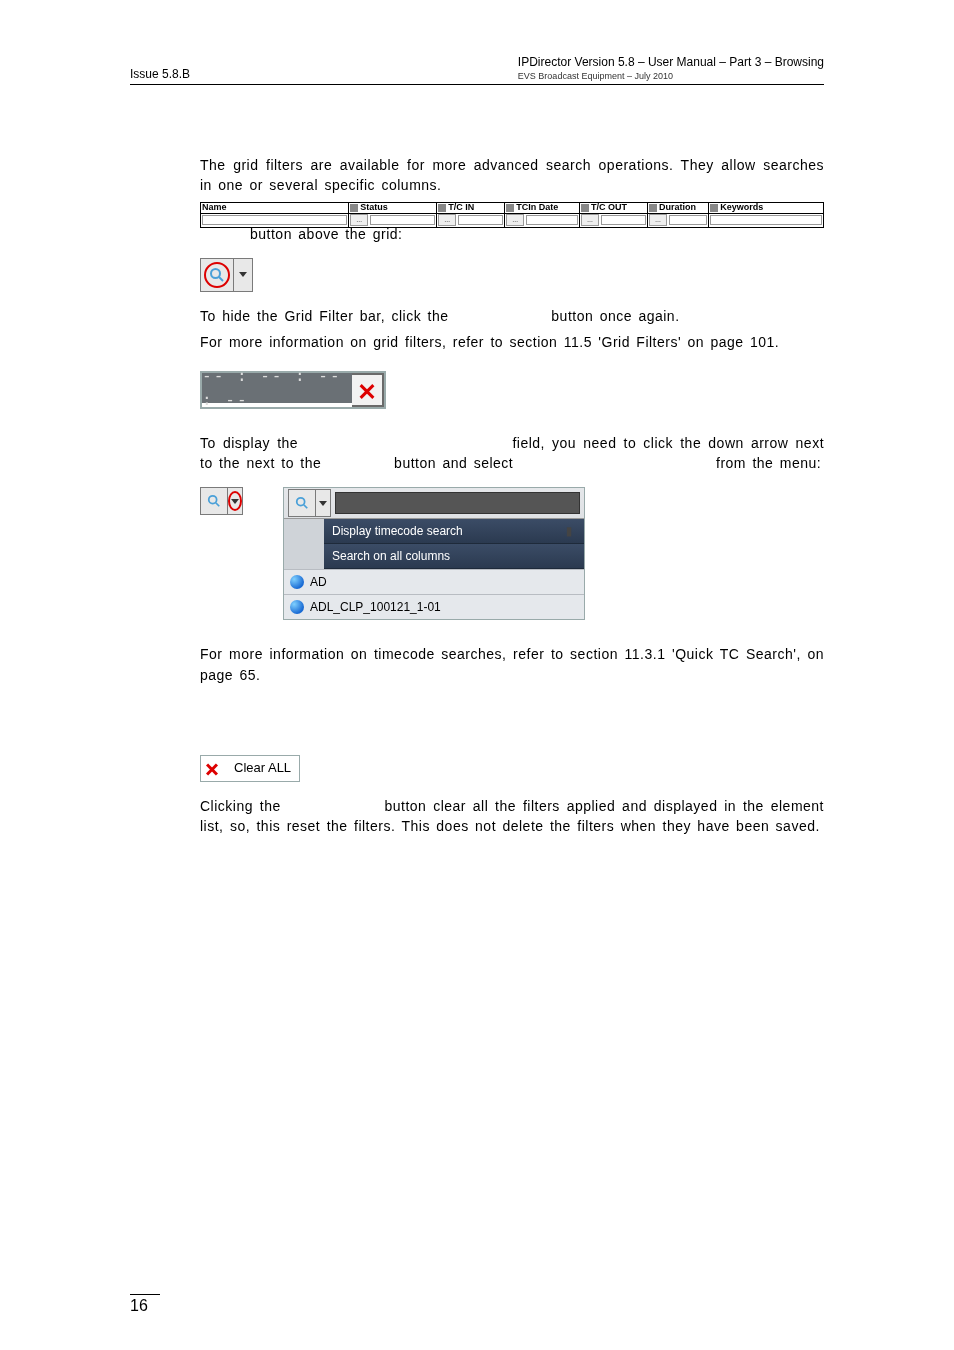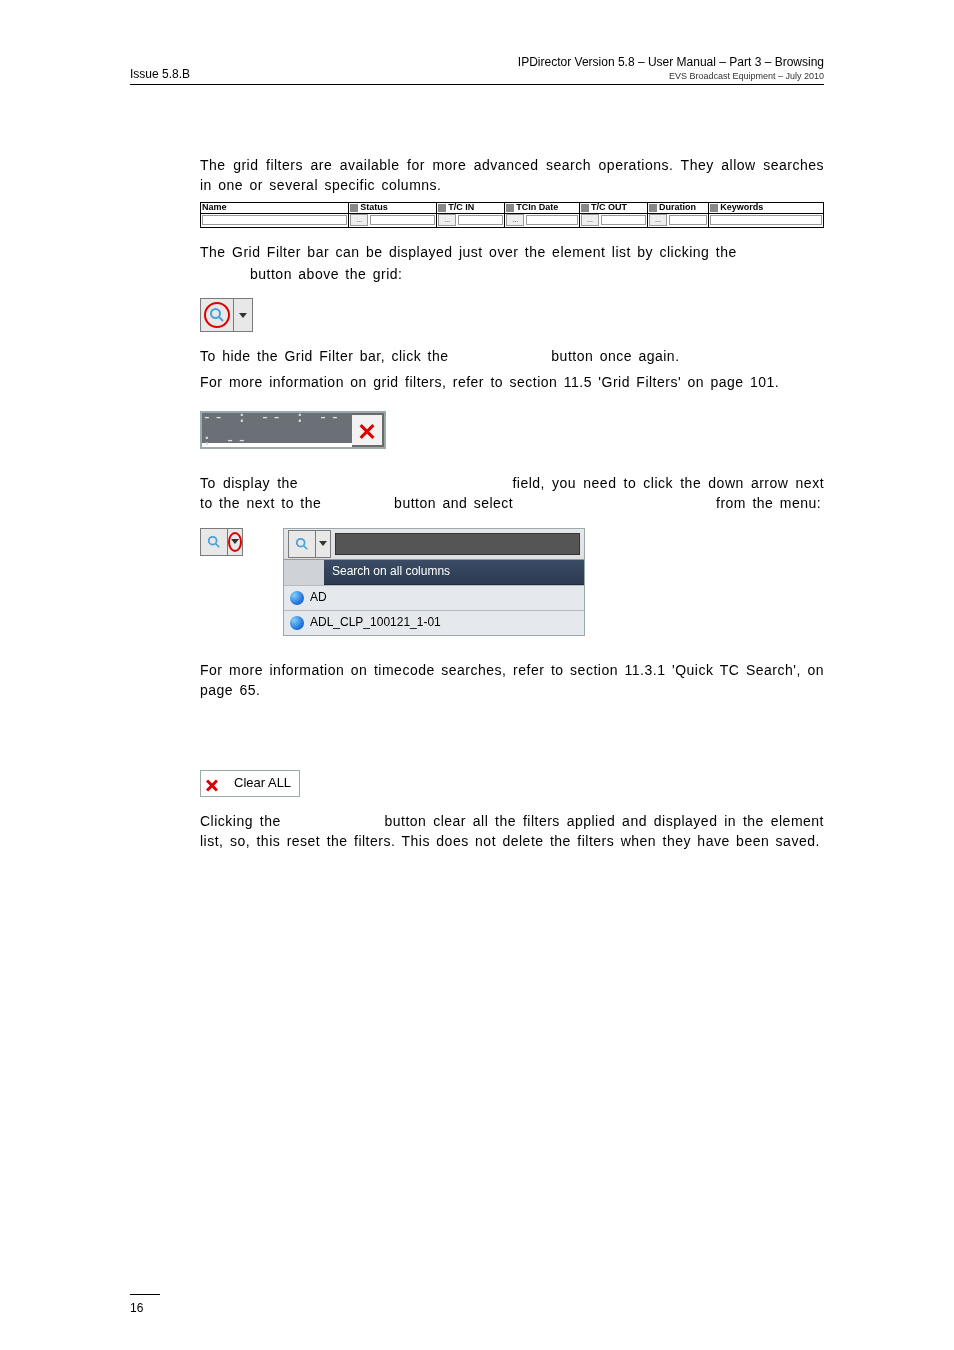--- a/index.html
+++ b/index.html
@@ -18,21 +18,20 @@
   .header-row {
     display: flex;
     justify-content: space-between;
     align-items: flex-end;
     font-size: 12px;
   }
   .header-left {
     font-size: 12px;
   }
   .header-right {
-    text-align: right;
     font-size: 12px;
   }
   .header-right .sub {
     font-size: 9px;
     color: #333;
     display: block;
     margin-top: 2px;
   }
   .header-rule {
     border: none;
@@ -220,21 +219,21 @@
     border:1px solid #9aa;
     padding:3px 8px 3px 4px;
     background:#fff;
     font-size:13px;
   }
 
   .page-num {
     position:absolute;
     bottom:35px;
     left:130px;
-    font-size:12px;
+    font-size:16px;
   }
   .page-num-rule {
     position:absolute;
     bottom:55px;
     left:130px;
     width:30px;
     border-top:1px solid #000;
   }
 
   svg { display:block; }
@@ -323,23 +322,20 @@
         <div class="gfb-head">
             <span class="sq"></span>
             <span>Keywords</span>
           </div>
         <div class="gfb-input-row">
             <div class="inp"></div>
           </div>
       </div>
     </div>
 
-    <p class="para gap-s">
-      <span>The Grid Filter bar can be displayed just over the element list by clicking the</span>
-    </p>
     <p class="para indent" style="margin-top:-4px">
       <span>button above the grid:</span>
     </p>
 
     <div class="gap-s">
       <div class="mag-btn">
         <div class="left">
           <span class="red-ring" style="width:22px;height:22px;display:flex;align-items:center;justify-content:center;">
             <svg width="16" height="16" viewBox="0 0 16 16">
               <circle cx="6.5" cy="6.5" r="4.5" fill="none" stroke="#4aa0d8" stroke-width="2"></circle>
@@ -411,20 +407,24 @@
             <div class="right">
                 <div class="arrow-down"></div>
               </div>
           </div>
           <div class="menu-search"></div>
         </div>
         <div class="menu-body">
           <div class="menu-side"></div>
           <div class="menu-items">
             <div class="menu-row">
+              <span class="lbl">Display timecode search</span>
+              <span class="edge">▮</span>
+            </div>
+            <div class="menu-row">
               <span class="lbl">Search on all columns</span>
             </div>
           </div>
         </div>
         <div class="row-list">
           <span class="blue-dot"></span>
           <span>AD</span>
         </div>
         <div class="row-list">
           <span class="blue-dot"></span>

